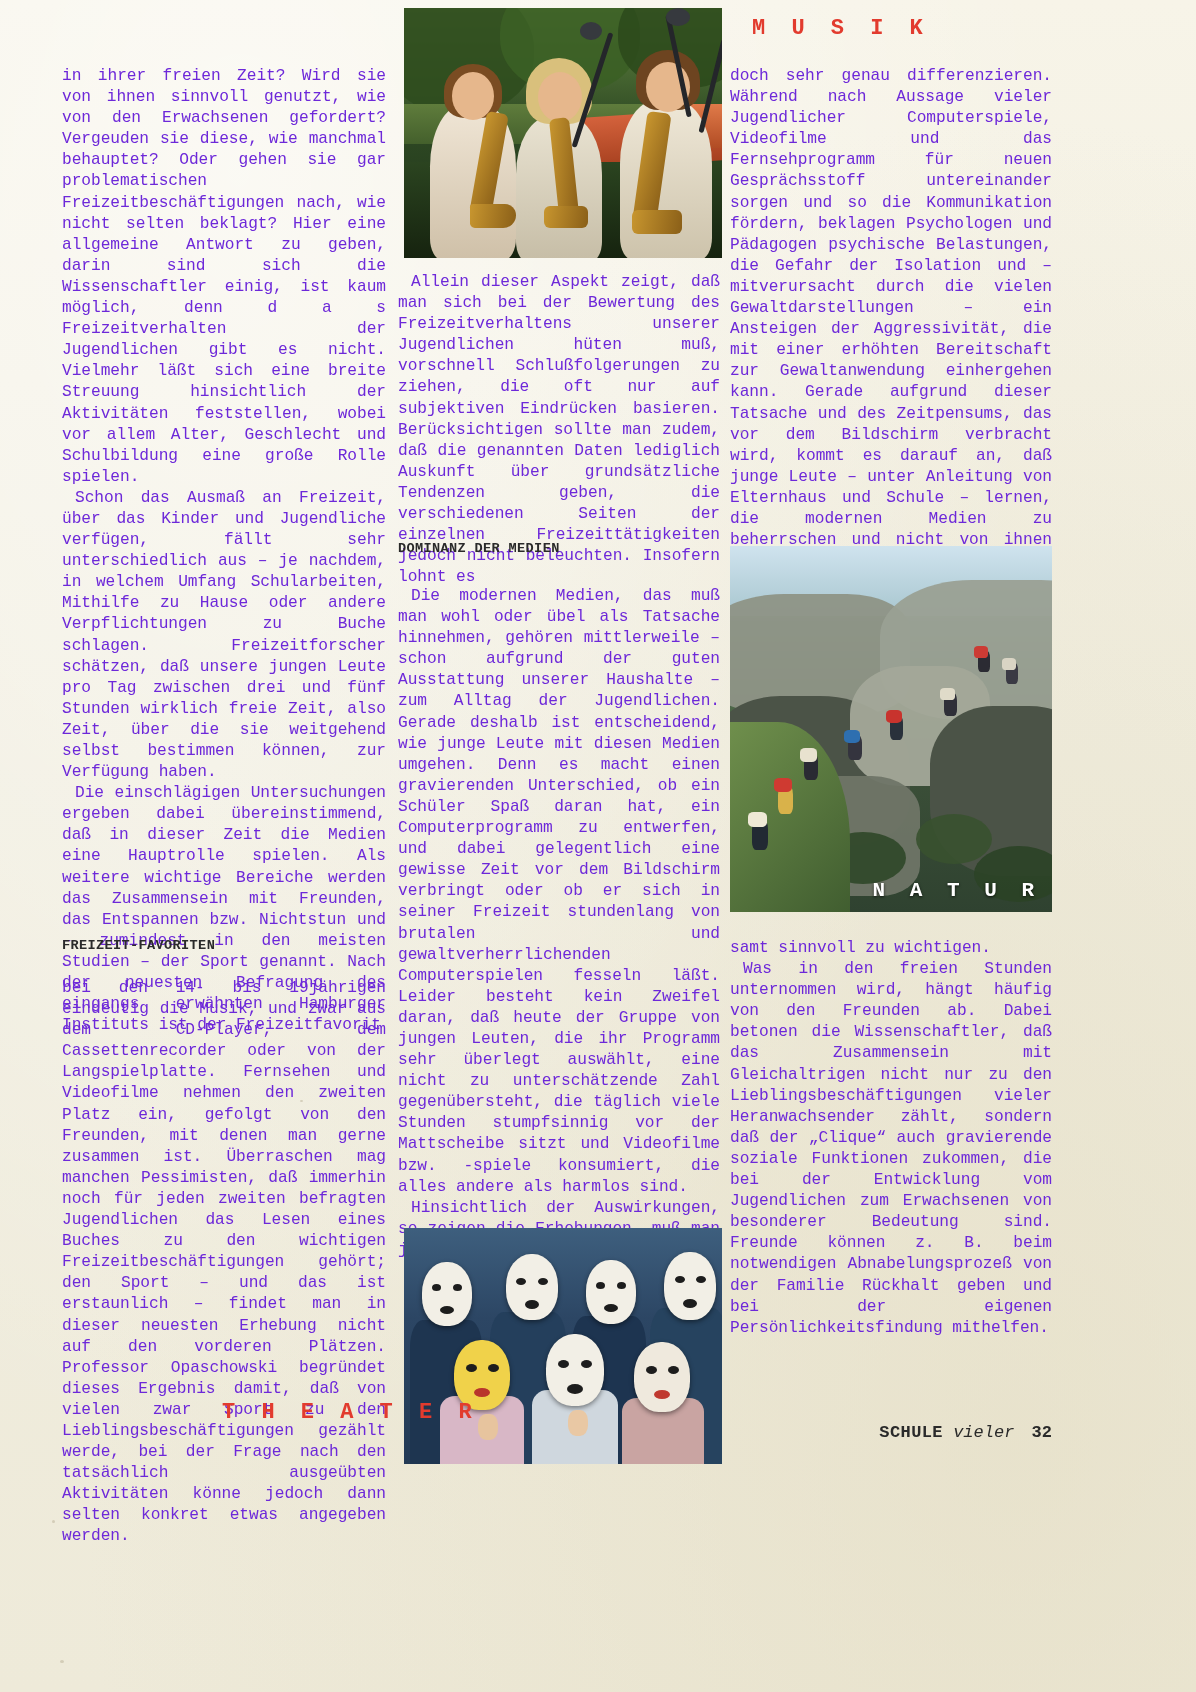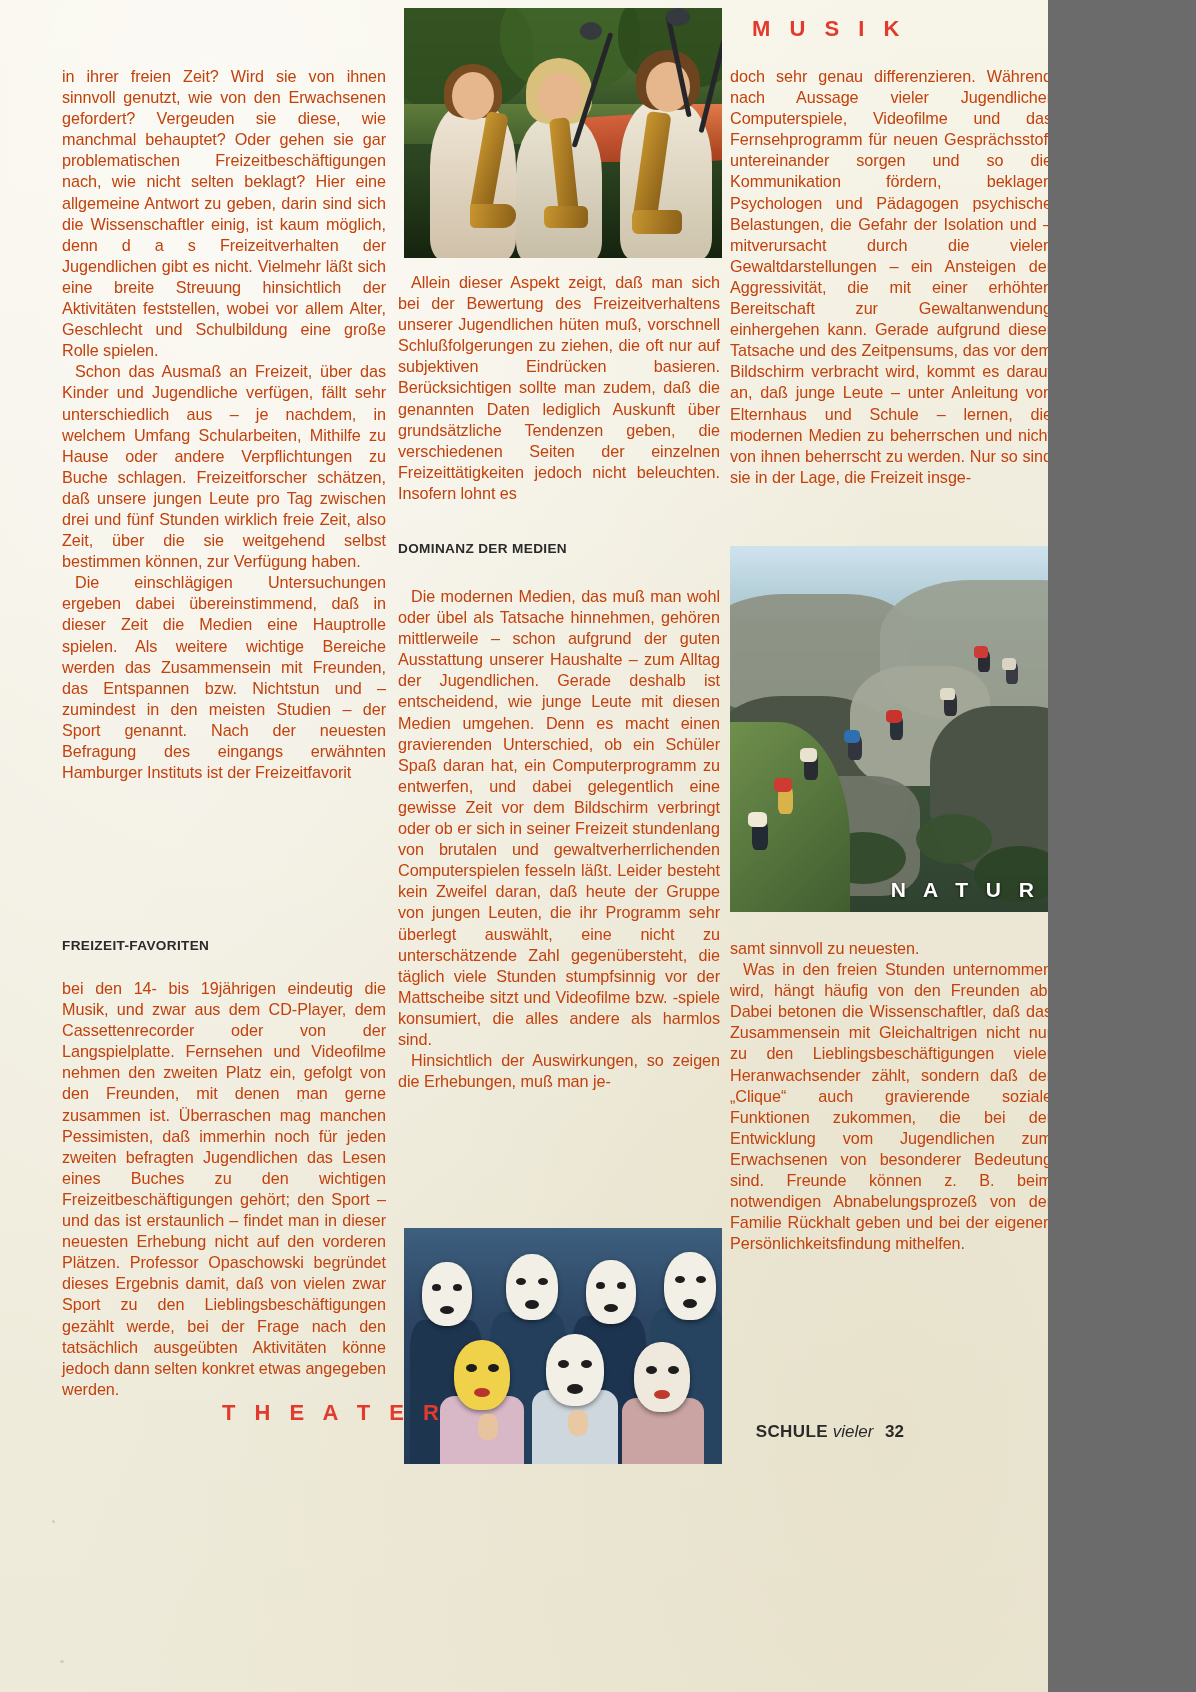--- a/index.html
+++ b/index.html
@@ -2,25 +2,25 @@
 <html><head>
 <meta charset="utf-8">
 <style>
   html, body {
     margin: 0;
     padding: 0;
     background: #6b6b6b;
   }
   .page {
     position: relative;
-    width: 1048px;
+    width: 1196px;
     height: 1692px;
     background: #f3f0e2;
     overflow: hidden;
-    font-family: Liberation Sans, sans-serif;
+    font-family: Liberation Mono, monospace;
   }
   
   .page::before {
     content: "";
     position: absolute;
     inset: 0;
     background:
       radial-gradient(ellipse at 20% 10%, rgba(255,255,255,0.55), rgba(255,255,255,0) 60%),
       radial-gradient(ellipse at 85% 85%, rgba(226,219,192,0.55), rgba(255,255,255,0) 65%),
       linear-gradient(180deg, #f7f4e8 0%, #f1eee0 45%, #eeead9 100%);
@@ -33,21 +33,21 @@
     z-index: 1;
   }
 
   
   .col {
     position: absolute;
     width: 322px;
     font-size: 16.2px;
     line-height: 21.1px;
     text-align: justify;
-    color: #c2410c;
+    color: #6d28d9;
     letter-spacing: -0.05px;
     hyphens: manual;
   }
   .col p {
     margin: 0;
     text-indent: 13px;
   }
   .col p.noindent { text-indent: 0; }
 
   #col1 { left: 62px;  top: 66px;  width: 324px; }
@@ -318,21 +318,21 @@
     <div class="col" id="col2-bot">
       <p>Die modernen Medien, das muß man wohl oder übel als Tatsache hinnehmen, gehören mittlerweile – schon aufgrund der guten Ausstattung unserer Haushalte – zum Alltag der Jugendlichen. Gerade deshalb ist entscheidend, wie junge Leute mit diesen Medien umgehen. Denn es macht einen gravierenden Unterschied, ob ein Schüler Spaß daran hat, ein Computerprogramm zu entwerfen, und dabei gelegentlich eine gewisse Zeit vor dem Bildschirm verbringt oder ob er sich in seiner Freizeit stundenlang von brutalen und gewaltverherrlichenden Computerspielen fesseln läßt. Leider besteht kein Zweifel daran, daß heute der Gruppe von jungen Leuten, die ihr Programm sehr überlegt auswählt, eine nicht zu unterschätzende Zahl gegenübersteht, die täglich viele Stunden stumpfsinnig vor der Mattscheibe sitzt und Videofilme bzw. -spiele konsumiert, die alles andere als harmlos sind.</p>
       <p>Hinsichtlich der Auswirkungen, so zeigen die Erhebungen, muß man je-</p>
     </div>
 
     <div class="col" id="col3-top">
       <p class="noindent">doch sehr genau differenzieren. Während nach Aussage vieler Jugendlicher Computerspiele, Videofilme und das Fernsehprogramm für neuen Gesprächsstoff untereinander sorgen und so die Kommunikation fördern, beklagen Psychologen und Pädagogen psychische Belastungen, die Gefahr der Isolation und – mitverursacht durch die vielen Gewaltdarstellungen – ein Ansteigen der Aggressivität, die mit einer erhöhten Bereitschaft zur Gewaltanwendung einhergehen kann. Gerade aufgrund dieser Tatsache und des Zeitpensums, das vor dem Bildschirm verbracht wird, kommt es darauf an, daß junge Leute – unter Anleitung von Elternhaus und Schule – lernen, die modernen Medien zu beherrschen und nicht von ihnen beherrscht zu werden. Nur so sind sie in der Lage, die Freizeit insge-</p>
     </div>
 
     <div class="col" id="col3-bot">
-      <p class="noindent">samt sinnvoll zu neuesten.</p>
+      <p class="noindent">samt sinnvoll zu wichtigen.</p>
       <p>Was in den freien Stunden unternommen wird, hängt häufig von den Freunden ab. Dabei betonen die Wissenschaftler, daß das Zusammensein mit Gleichaltrigen nicht nur zu den Lieblingsbeschäftigungen vieler Heranwachsender zählt, sondern daß der „Clique“ auch gravierende soziale Funktionen zukommen, die bei der Entwicklung vom Jugendlichen zum Erwachsenen von besonderer Bedeutung sind. Freunde können z. B. beim notwendigen Abnabelungsprozeß von der Familie Rückhalt geben und bei der eigenen Persönlichkeitsfindung mithelfen.</p>
     </div>
 
     <div id="footer">
       <span class="b">SCHULE</span>
       <span class="i">vieler</span>
       <span class="n">32</span>
     </div>
 
     <div class="speck" style="left:60px;top:1660px;width:4px;height:3px;"></div>

